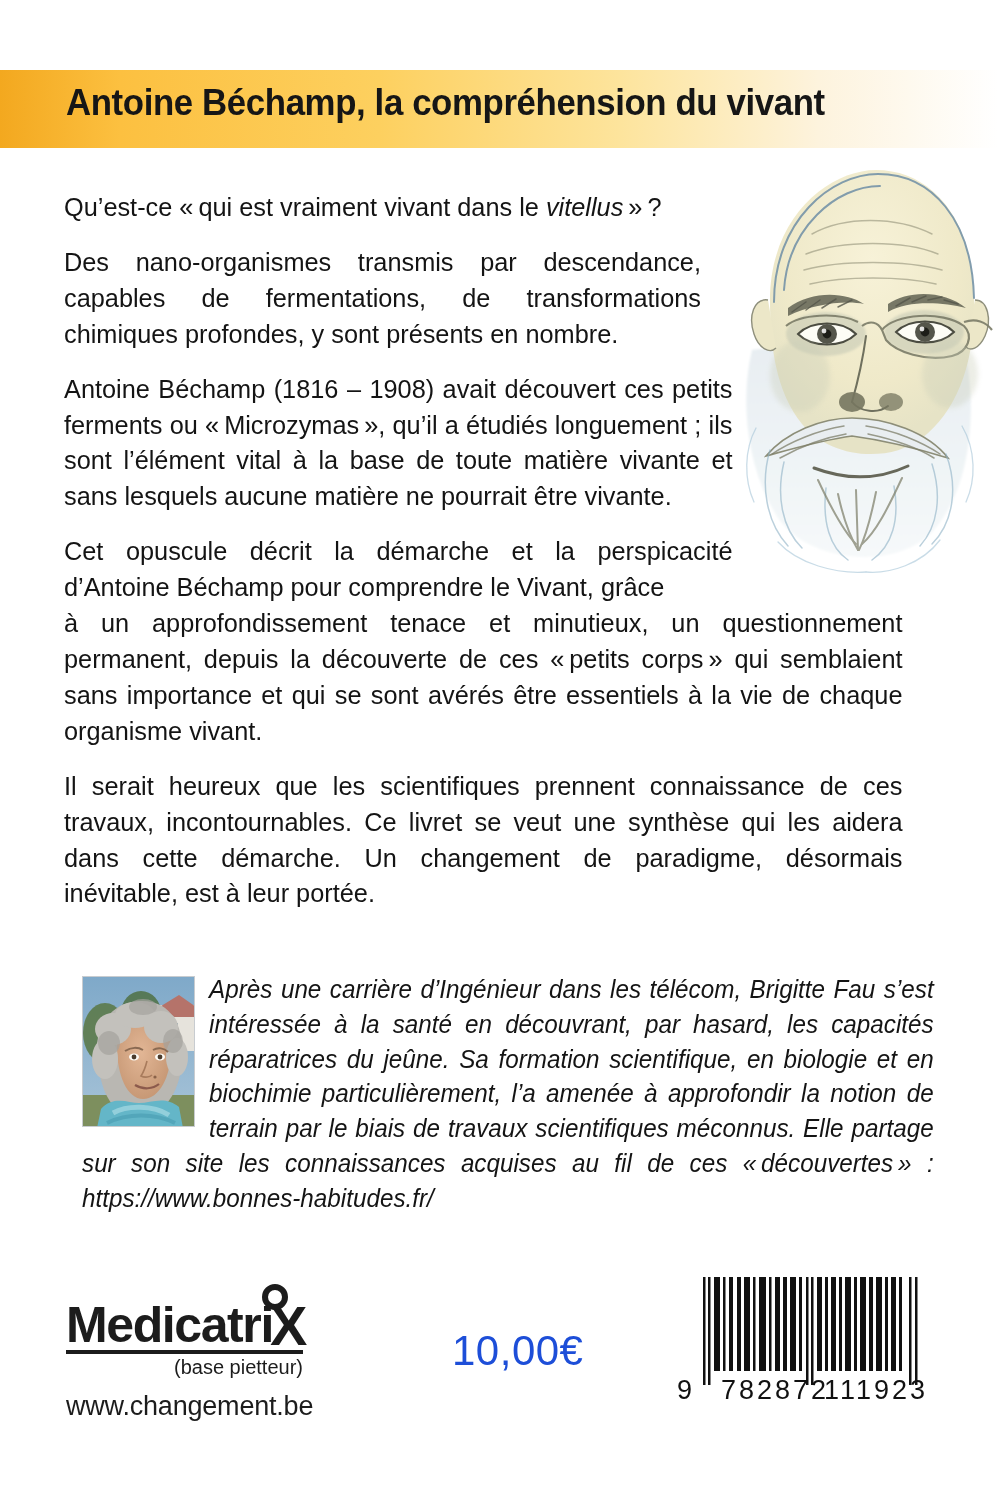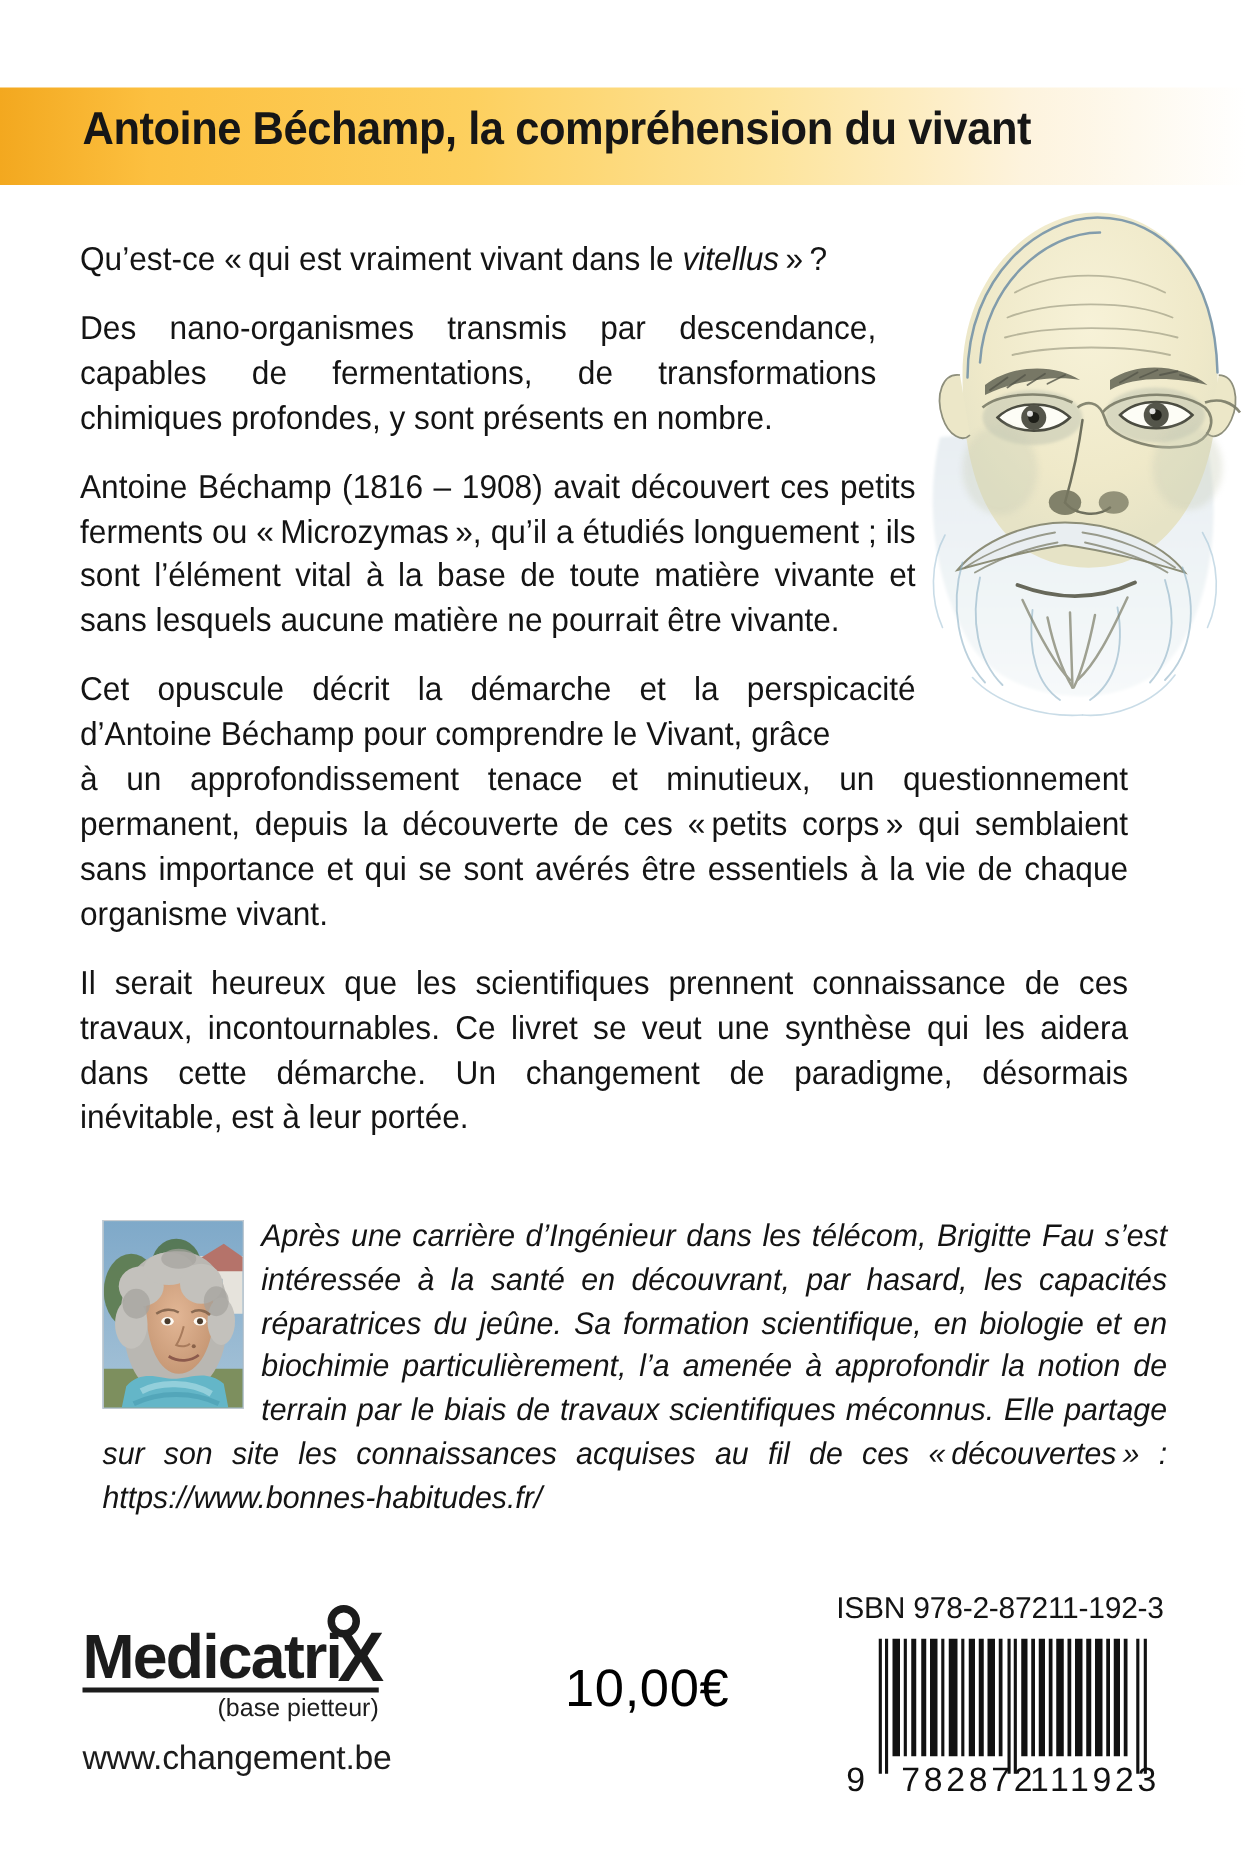--- a/index.html
+++ b/index.html
@@ -168,21 +168,21 @@
     color: #1c1c1c;
     font-family: "Liberation Sans Narrow", "Liberation Sans", sans-serif;
     letter-spacing: -0.2px;
   }
 
   .price {
     position: absolute;
     left: 452px;
     top: 62px;
     font-size: 42px;
-    color: #000000;
+    color: #1d4ed8;
     font-family: "Liberation Sans Narrow", "Liberation Sans", sans-serif;
     letter-spacing: 0.5px;
   }
 
   .barcode-area { position: absolute; left: 660px; top: 8px; width: 280px; }
   .isbn-text {
     font-size: 24px;
     text-align: center;
     color: #141414;
     letter-spacing: -0.2px;
@@ -406,21 +406,20 @@
       <span class="logo-ring"></span>
     </div>
     <div class="logo-rule"></div>
     <div class="logo-sub">(base pietteur)</div>
     <div class="logo-url">www.changement.be</div>
   </div>
 
   <div class="price">10,00€</div>
 
   <div class="barcode-area">
-    <div class="isbn-text">ISBN 978-2-87211-192-3</div>
     <svg class="barcode-svg" viewBox="0 0 262 132" width="262" height="132" xmlns="http://www.w3.org/2000/svg">
       <rect width="262" height="132" fill="#ffffff"></rect>
       <g fill="#111111">
 
         <text x="8" y="126" font-family="Liberation Sans, sans-serif" font-size="27">9</text>
 
         <rect x="34" y="4" width="2.5" height="108"></rect>
         <rect x="39" y="4" width="2.5" height="108"></rect>
 
         <rect x="45" y="4" width="6" height="94"></rect>

